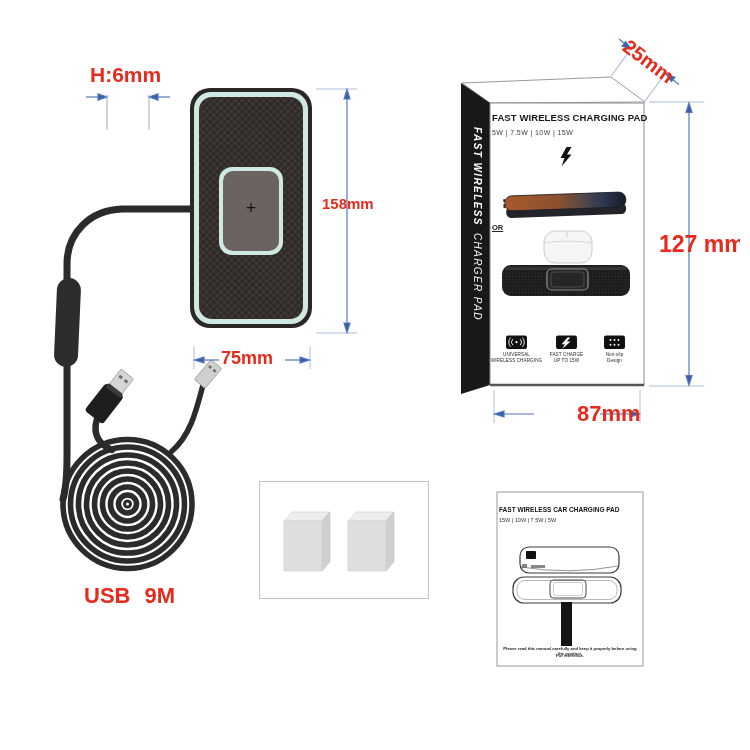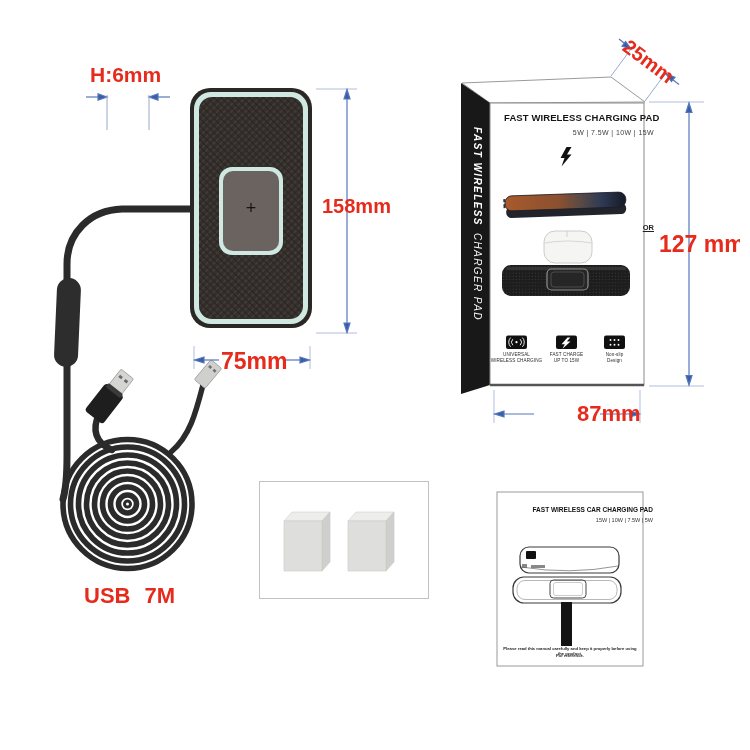--- a/index.html
+++ b/index.html
@@ -1,21 +1,21 @@
 <!DOCTYPE html>
 <html><head>
 <meta charset="utf-8">
 <style>
   html,body{margin:0;padding:0;background:#fff;}
   #stage{position:relative;width:740px;height:750px;background:#ffffff;overflow:hidden;
          font-family:"Liberation Sans",sans-serif;}
   #gfx{position:absolute;left:0;top:0;}
   .abs{position:absolute;}
   .red-dim{position:absolute;color:#e62a1c;font-weight:700;white-space:nowrap;}
-  .boxtext{position:absolute;text-align:right;white-space:nowrap;padding-left:12px;}
+  .boxtext{position:absolute;text-align:left;white-space:nowrap;}
   .feat{position:absolute;width:58px;text-align:center;font-size:4.6px;line-height:1.4;
         color:#2d2d2d;letter-spacing:.1px;}
   .sidetext{position:absolute;left:490px;top:88px;width:272px;height:26px;
             transform:rotate(90deg);transform-origin:0 0;color:#ffffff;font-style:italic;
             font-size:10px;letter-spacing:1.4px;line-height:26px;text-align:center;white-space:nowrap;}
   .sidetext .b{font-weight:700;}
   .sidetext .l{font-weight:300;margin-left:7px;opacity:.95;}
   .note{position:absolute;left:502px;width:136px;text-align:center;color:#222;}
 </style>
 </head>
@@ -216,23 +216,23 @@
       <rect x="513" y="577" width="108" height="26" rx="11"></rect>
       <rect x="517" y="580.5" width="100" height="19" rx="8" stroke="#999" stroke-width="0.7"></rect>
       <rect x="550" y="580" width="36" height="18" rx="3.5" stroke="#444" stroke-width="1"></rect>
       <rect x="553.5" y="582.5" width="29" height="13" rx="2.5" stroke="#aaa" stroke-width="0.6"></rect>
     </g>
     <rect x="561" y="602" width="11" height="44" fill="#141414"></rect>
   </g>
 </svg>
 
 <div class="red-dim" style="left:90px;top:63px;font-size:21px;">H:6mm</div>
-<div class="red-dim" style="left:322px;top:195px;font-size:20px;">158mm</div>
-<div class="red-dim" style="left:221px;top:348px;font-size:23px;">75mm</div>
-<div class="red-dim" style="left:84px;top:583px;font-size:22px;word-spacing:8px;">USB 7M</div>
+<div class="red-dim" style="left:322px;top:195px;font-size:15px;">158mm</div>
+<div class="red-dim" style="left:221px;top:348px;font-size:18px;">75mm</div>
+<div class="red-dim" style="left:84px;top:583px;font-size:22px;word-spacing:8px;">USB 9M</div>
 <div class="red-dim" style="left:632px;top:35px;font-size:20px;transform:rotate(37deg);transform-origin:0 0;">25mm</div>
 <div class="red-dim" style="left:659px;top:231px;font-size:23px;">127 mm</div>
 <div class="red-dim" style="left:537px;top:401px;font-size:22px;margin-left:40px;">87mm</div>
 
 <div class="abs" style="left:243px;top:198px;width:16px;text-align:center;font-size:18px;color:#151515;font-weight:400;">+</div>
 
 <div class="sidetext">
   <span class="b">FAST WIRELESS</span><span class="l">CHARGER PAD</span>
 </div>
 

